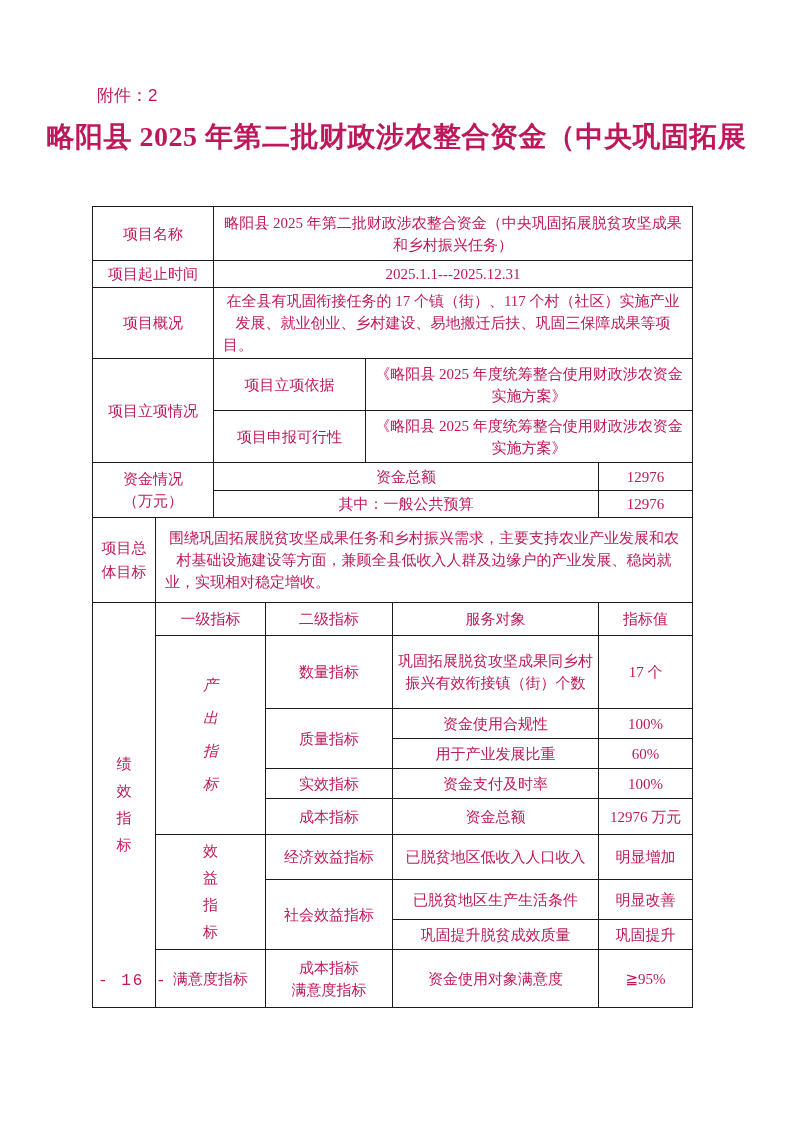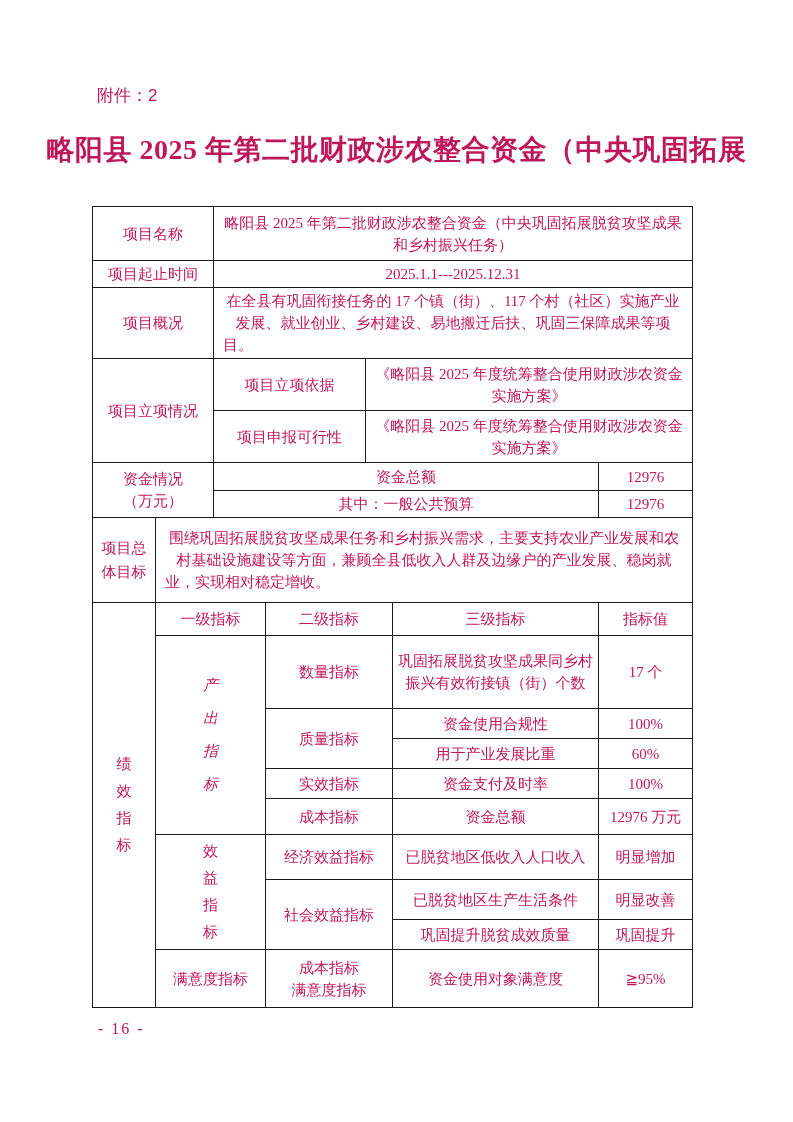--- a/index.html
+++ b/index.html
@@ -1,32 +1,32 @@
 <!DOCTYPE html>
 <html><head>
 <meta charset="utf-8">
 <style>
   html,body{margin:0;padding:0;background:#ffffff;}
   .page{position:relative;width:793px;height:1122px;background:#ffffff;
         font-family:"Liberation Serif","DejaVu Serif",serif;color:#be185d;overflow:hidden;}
   .attachment{position:absolute;left:97px;top:84px;font-size:17px;
         font-family:"Liberation Sans","DejaVu Sans",sans-serif;}
   .doc-title{position:absolute;left:30px;right:30px;top:116px;text-align:center;
-        font-weight:bold;font-size:28px;line-height:42px;letter-spacing:0.5px;margin-top:13px;}
+        font-weight:bold;font-size:28px;line-height:42px;letter-spacing:0.5px;}
   .main-table{position:absolute;left:92px;top:206px;width:600px;
         border-collapse:collapse;table-layout:fixed;}
   .main-table td{border:1.5px solid #1b1b1b;text-align:center;vertical-align:middle;
         font-size:15px;line-height:22px;padding:2px 5px;box-sizing:border-box;
         word-break:break-word;}
   .tal{text-align:justify;text-align-last:left;padding-left:9px !important;padding-right:9px !important;}
   .vtext{width:1em;margin:0 auto;word-break:break-all;line-height:27px;}
   .vspread{line-height:33px;font-style:italic;}
   .wrap3{width:3em;margin:16px auto;word-break:break-all;line-height:24px;}
   .num{font-size:16px;}
-  .footer{position:absolute;left:98px;top:1020px;font-size:16px;letter-spacing:2px;}
+  .footer{position:absolute;left:98px;top:972px;font-size:16px;letter-spacing:2px;font-family:Liberation Mono, monospace;}
 </style>
 </head>
 <body>
 
 <div class="page">
 
   <div class="attachment">附件：2</div>
 
   <div class="doc-title">
     <div>略阳县 2025 年第二批财政涉农整合资金（中央巩固拓展</div>
@@ -88,21 +88,21 @@
       </td>
       <td colspan="6" class="tal">围绕巩固拓展脱贫攻坚成果任务和乡村振兴需求，主要支持农业产业发展和农村基础设施建设等方面，兼顾全县低收入人群及边缘户的产业发展、稳岗就业，实现相对稳定增收。</td>
     </tr>
 
     <tr style="height:33px">
       <td rowspan="10">
         <div class="vtext">绩效指标</div>
       </td>
       <td colspan="2">一级指标</td>
       <td colspan="2">二级指标</td>
-      <td>三级指标</td>
+      <td>服务对象</td>
       <td>指标值</td>
     </tr>
 
     <tr style="height:73px">
       <td colspan="2" rowspan="5">
         <div class="vtext vspread">产出指标</div>
       </td>
       <td colspan="2">数量指标</td>
       <td>巩固拓展脱贫攻坚成果同乡村振兴有效衔接镇（街）个数</td>
       <td>17 个</td>

